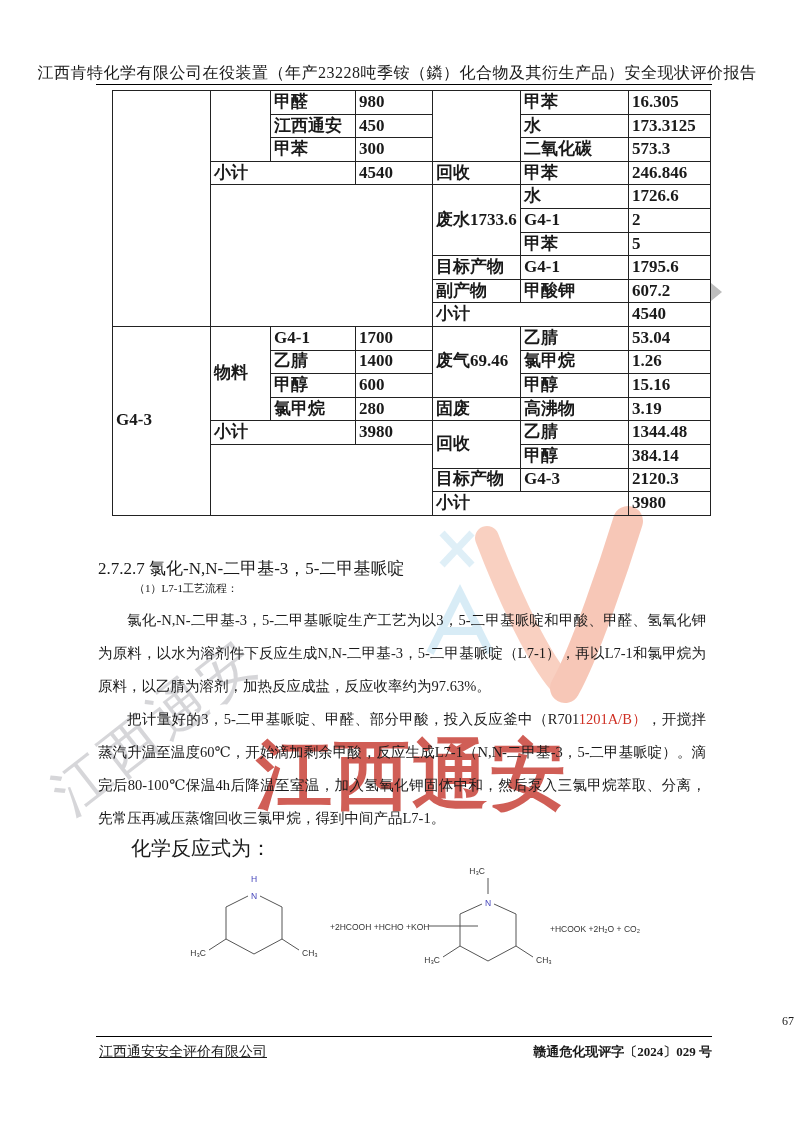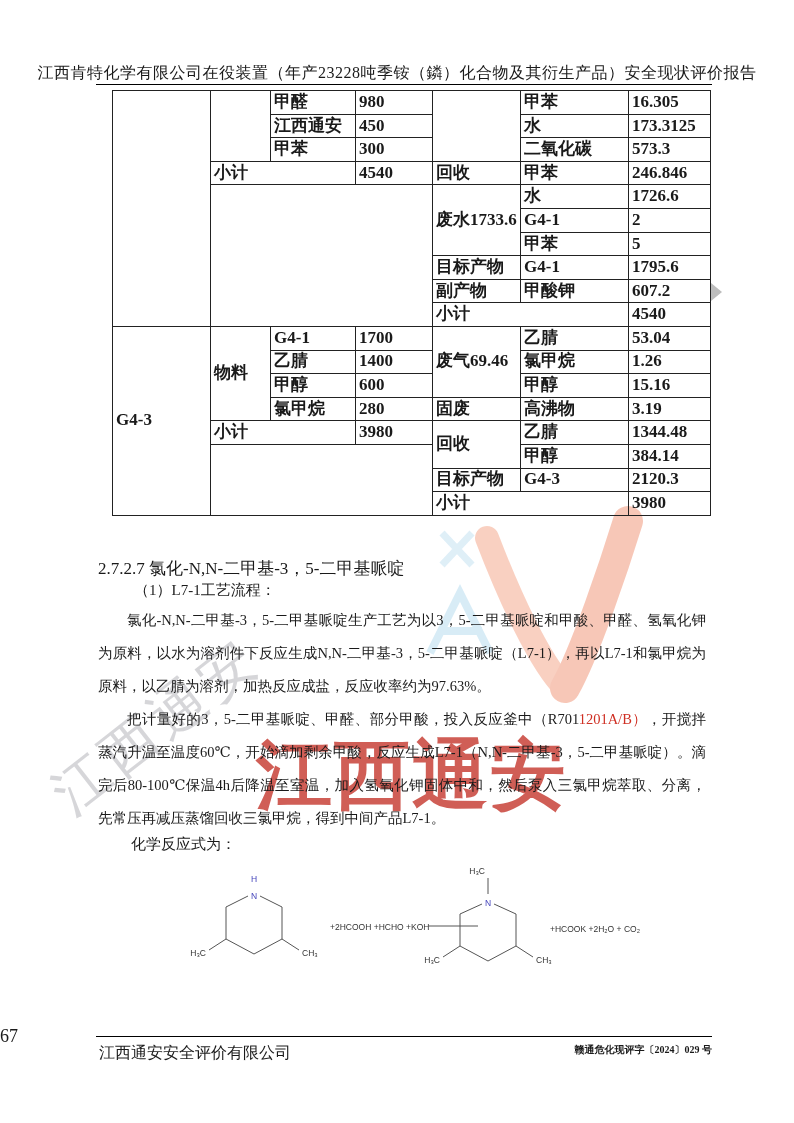--- a/index.html
+++ b/index.html
@@ -11,41 +11,41 @@
            color:#83838c;opacity:.32;transform:rotate(-38deg);transform-origin:center;
            letter-spacing:5px;white-space:nowrap;}
   .wm-logo{position:absolute;top:503px;left:410px;opacity:.55;}
   .wm-red{position:absolute;top:737px;left:256px;font-size:76px;line-height:1;
           color:#c33127;opacity:.78;letter-spacing:2px;white-space:nowrap;font-weight:bold;}
 
   
   .hdr-title{position:absolute;top:63px;left:0;right:0;text-align:center;
              font-size:16px;letter-spacing:.5px;}
   .hdr-rule{position:absolute;top:84px;left:96px;width:616px;border-top:1.6px solid #000;}
-  .pg-num{position:absolute;top:1014px;left:0;right:0;text-align:left;font-size:18px;margin-top:12px;}
+  .pg-num{position:absolute;top:1014px;left:0;right:0;text-align:right;font-size:12px;}
   .ft-rule{position:absolute;top:1036px;left:96px;width:616px;border-top:1.4px solid #000;}
-  .ft-left{position:absolute;top:1043px;left:99px;font-size:16px;}
-  .ft-right{position:absolute;top:1043px;right:82px;font-size:10px;font-weight:bold;}
+  .ft-left{position:absolute;top:1043px;left:99px;font-size:14px;text-decoration:underline;}
+  .ft-right{position:absolute;top:1043px;right:82px;font-size:13px;font-weight:bold;}
 
   
   .mb-table{position:absolute;top:90px;left:112px;width:598px;height:425px;
             border-collapse:collapse;table-layout:fixed;font-size:17px;font-weight:bold;}
   .mb-table tr{height:23.6px;}
   .mb-table td{border:1px solid #222;padding:0 3px;vertical-align:middle;text-align:left;
                overflow:hidden;white-space:nowrap;line-height:1.1;}
 
   
   .sec-h{position:absolute;top:557px;left:98px;font-size:17px;white-space:nowrap;text-align:right;}
-  .sub-h{position:absolute;top:581px;left:134px;font-size:15px;}
+  .sub-h{position:absolute;top:581px;left:134px;font-size:11px;}
   .para{position:absolute;left:98px;width:608px;margin:0;font-size:14.5px;line-height:33px;
         text-align:justify;text-indent:2em;}
   #para1{top:604px;}
   #para2{top:703px;}
   .red{color:#cf2f23;}
-  .rx-label{position:absolute;top:835px;left:131px;font-size:15px;}
+  .rx-label{position:absolute;top:835px;left:131px;font-size:20px;}
   .rx-svg{position:absolute;top:858px;left:182px;}
   .rx-svg text{font-family:"Liberation Sans","DejaVu Sans",sans-serif;font-size:8.5px;fill:#333;}
   .rx-svg .blue{fill:#4444bb;}
   .rx-svg line,.rx-svg path{stroke:#555;stroke-width:1;fill:none;}
 
   .rev-marker{position:absolute;top:283px;left:711px;width:0;height:0;
               border-top:9px solid transparent;border-bottom:9px solid transparent;
               border-left:11px solid #bdbdbd;}
 </style>
 </head>

